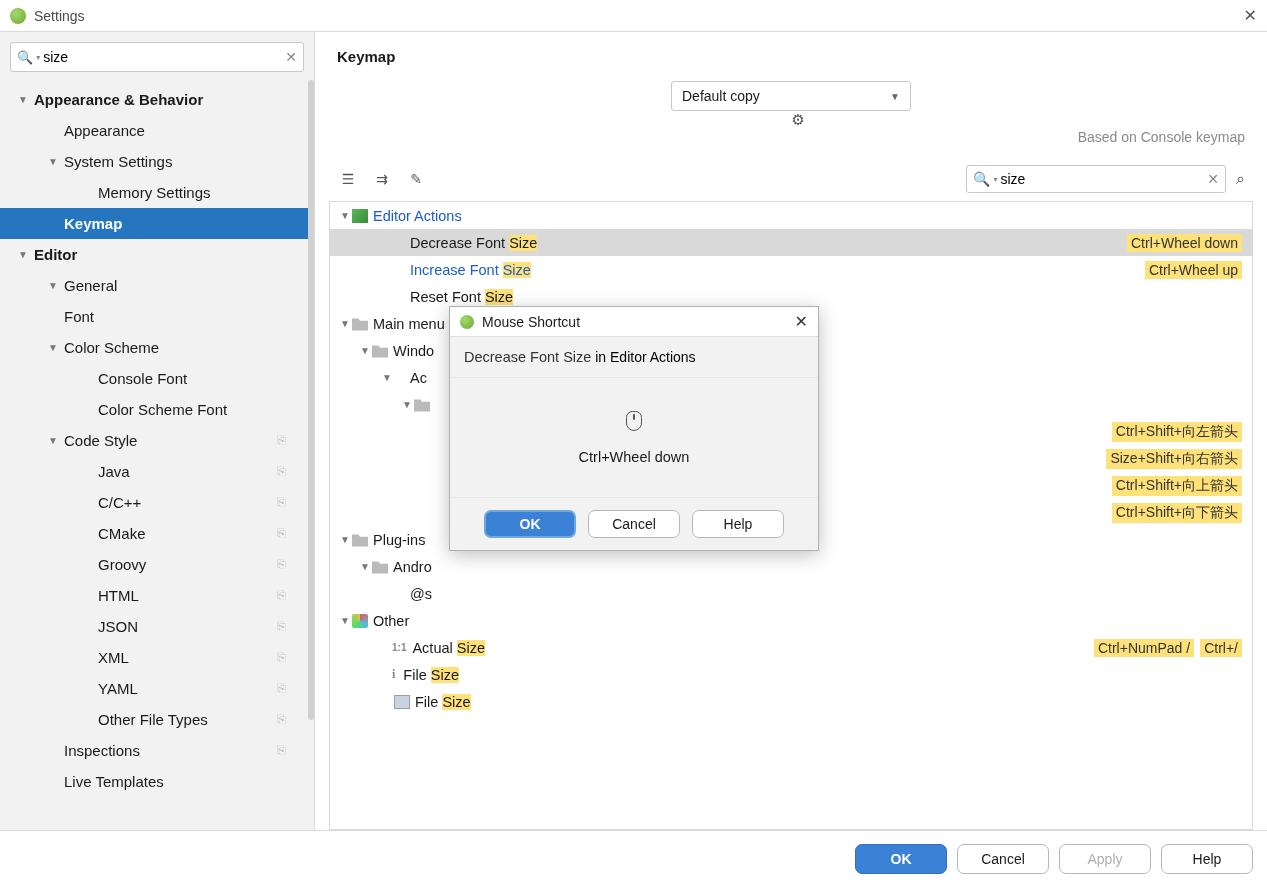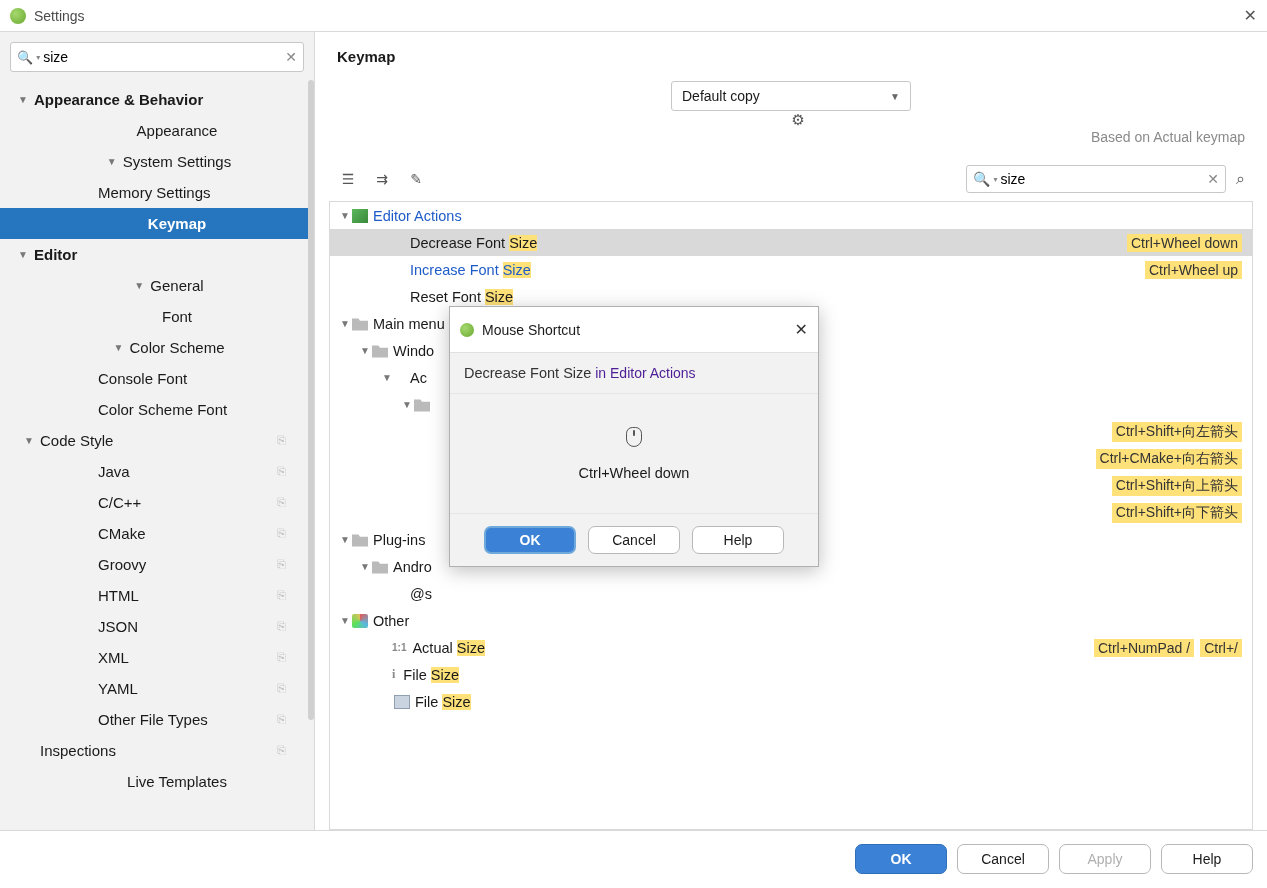--- a/index.html
+++ b/index.html
@@ -24,21 +24,21 @@
 .tree { flex: 1; overflow: auto; padding-top: 4px; position: relative; }
 .tree .scrollthumb { position: absolute; right: 0; top: 0; width: 6px; height: 640px; background: #d0d0d0; border-radius: 3px; }
 .tree-item { display: flex; align-items: center; height: 31px; padding-left: 12px; cursor: default; }
 .tree-item.selected { background: #2675BF; color: #fff; }
 .tree-item .chev { width: 10px; font-size: 10px; color: #777; margin-right: 6px; }
 .tree-item.selected .chev { color: #fff; }
 .tree-item .label { font-size: 15px; }
 .tree-item.bold .label { font-weight: 600; }
 .tree-item .copy { margin-left: auto; margin-right: 28px; color: #bbb; font-size: 11px; }
 .ind0 { padding-left: 18px; }
-.ind1 { padding-left: 24px; justify-content: center; }
+.ind1 { padding-left: 48px; }
 .ind3 { padding-left: 82px; }
 
 
 .right { flex: 1; display: flex; flex-direction: column; }
 .right-head { padding: 16px 22px 0 22px; }
 .right-head h2 { font-size: 15px; font-weight: 600; margin-bottom: 16px; }
 .keymap-row { display: flex; align-items: center; margin-bottom: 20px; flex-direction: column; }
 .keymap-select { width: 240px; height: 30px; border: 1px solid #c8c8c8; border-radius: 3px; display: flex; align-items: center; padding: 0 10px; background: #fff; }
 .keymap-select .sel-label { flex: 1; }
 .keymap-select .drop { color: #666; font-size: 10px; }
@@ -70,27 +70,27 @@
 .aind4 { padding-left: 92px; }
 
 
 .footer { height: 56px; border-top: 1px solid #d9d9d9; display: flex; align-items: center; justify-content: flex-end; padding: 0 14px; gap: 10px; background: #fff; }
 .btn { min-width: 92px; height: 30px; border: 1px solid #b8b8b8; border-radius: 7px; background: #fff; display: flex; align-items: center; justify-content: center; font-size: 14px; cursor: default; }
 .btn.primary { background: #3b82d6; border-color: #2f6fb8; color: #fff; font-weight: 600; }
 .btn.disabled { color: #b0b0b0; }
 
 
 .modal { position: absolute; left: 449px; top: 306px; width: 370px; border: 1px solid #b0b0b0; background: #f2f2f2; box-shadow: 0 4px 18px rgba(0,0,0,0.25); }
-.modal-title { display: flex; align-items: center; height: 46px; padding: 0 10px; background: #fff; border-bottom: 1px solid #e0e0e0; }
+.modal-title { display: flex; align-items: center; height: 30px; padding: 0 10px; background: #fff; border-bottom: 1px solid #e0e0e0; }
 .modal-title .app-icon { width: 14px; height: 14px; border-radius: 50%; background: radial-gradient(circle at 35% 35%, #a5d86e, #6aa82f); margin-right: 8px; }
 .modal-title .t { font-size: 14px; }
 .modal-title .x { margin-left: auto; font-size: 16px; color: #333; }
 .modal-sub { padding: 12px 14px; border-bottom: 1px solid #e6e6e6; }
 .modal-sub .main { font-size: 14.5px; color: #333; }
-.modal-sub .ctx { color: #4c1d95; }
+.modal-sub .ctx { color: #000000; }
 .modal-body { height: 120px; display: flex; flex-direction: column; align-items: center; justify-content: center; gap: 18px; border-bottom: 1px solid #e6e6e6; }
 .mouse-icon { width: 16px; height: 20px; border: 1.5px solid #555; border-radius: 8px 8px 10px 10px; position: relative; }
 .mouse-icon:before { content: ""; position: absolute; top: 2px; left: 50%; width: 2px; height: 6px; background: #555; transform: translateX(-50%); border-radius: 2px; }
 .modal-body .combo { font-size: 14.5px; }
 .modal-foot { display: flex; justify-content: center; gap: 12px; padding: 12px; }
 .modal-foot .btn { min-width: 92px; height: 28px; }
 .modal-foot .btn.primary { border: 2px solid #6fa9dc; }
 </style>
 </head>
 <body>
@@ -222,21 +222,21 @@
 
   <div class="right">
     <div class="right-head">
       <h2>Keymap</h2>
       <div class="keymap-row">
         <div class="keymap-select">
           <span class="sel-label">Default copy</span>
           <span class="drop">▼</span>
         </div>
         <span class="gear">⚙</span>
-        <span class="based">Based on Actual keymap</span>
+        <span class="based">Based on Console keymap</span>
       </div>
     </div>
 
     <div class="toolbar-row">
       <div class="tb-btn">☰</div>
       <div class="tb-btn">⇉</div>
       <div class="tb-btn">✎</div>
       <div class="spacer"></div>
       <div class="action-search">
         <span class="mag">🔍</span>
@@ -300,21 +300,21 @@
           <span class="name"></span>
           <span class="shortcuts">
             <span class="sc">Ctrl+Shift+向左箭头</span>
           </span>
         </div>
         <div class="act-row aind4">
           <span class="chev"></span>
           <span style="width:18px;display:inline-block;"></span>
           <span class="name"></span>
           <span class="shortcuts">
-            <span class="sc">Ctrl+CMake+向右箭头</span>
+            <span class="sc">Size+Shift+向右箭头</span>
           </span>
         </div>
         <div class="act-row aind4">
           <span class="chev"></span>
           <span style="width:18px;display:inline-block;"></span>
           <span class="name"></span>
           <span class="shortcuts">
             <span class="sc">Ctrl+Shift+向上箭头</span>
           </span>
         </div>

